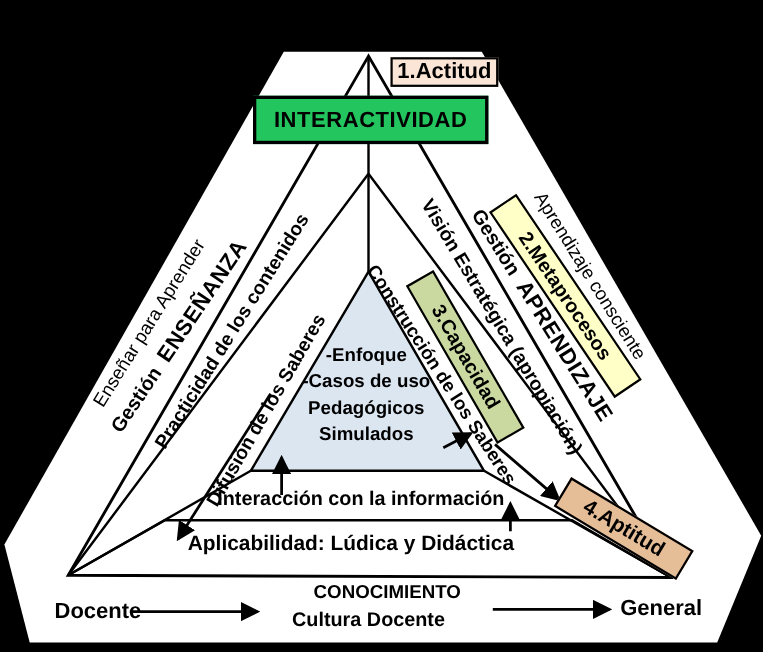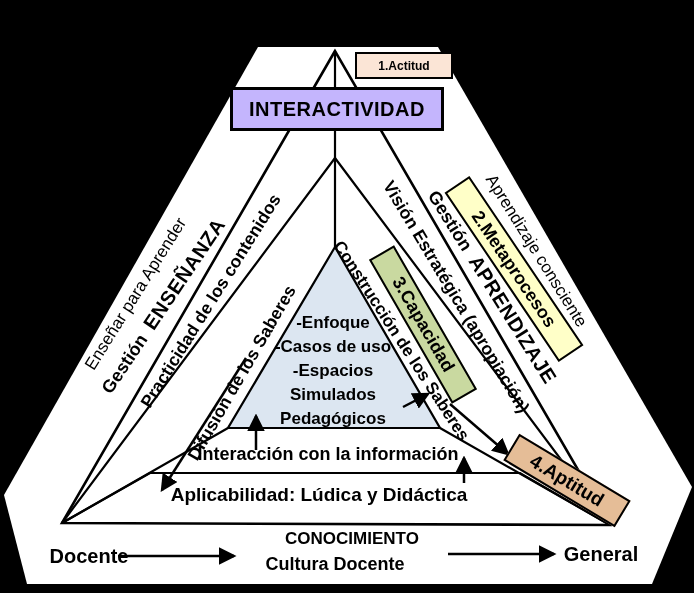--- a/index.html
+++ b/index.html
@@ -3,23 +3,23 @@
 <meta charset="utf-8">
 <style>
   html,body{margin:0;padding:0;background:#000;}
   .stage{position:relative;width:694px;height:593px;background:#000;overflow:hidden;
          font-family:"Liberation Sans",sans-serif;color:#000;}
   .stage svg{position:absolute;left:0;top:0;}
   .lbl{position:absolute;white-space:nowrap;transform:translate(-50%,-50%);}
   .b{font-weight:700;}
   .rbox{position:absolute;display:flex;align-items:center;justify-content:center;
         border:2px solid #000;box-sizing:border-box;white-space:nowrap;font-weight:700;}
-  .interactividad{left:230px;top:87px;width:214px;height:44px;background:#c4b5fd;
+  .interactividad{left:230px;top:87px;width:214px;height:44px;background:#22c55e;
         border:3px solid #000;font-size:20px;letter-spacing:.5px;}
-  .actitud{left:355px;top:52px;width:98px;height:27px;background:#fbe5d6;font-size:12px;}
+  .actitud{left:355px;top:52px;width:98px;height:27px;background:#fbe5d6;font-size:20px;}
   .metaprocesos{left:412px;top:254px;width:204px;height:30px;background:#ffffc8;
         transform:rotate(56deg);font-size:18px;}
   .capacidad{left:340px;top:310px;width:166px;height:29px;background:#c9d9a0;
         transform:rotate(60deg);font-size:18px;}
   .aptitud{left:502px;top:465px;width:130px;height:31px;background:#e5bd97;
         transform:rotate(31deg);font-size:19px;}
   .tri-list{position:absolute;left:333px;top:311px;transform:translateX(-50%);
         text-align:center;font-weight:700;font-size:17px;line-height:24px;}
   .big{font-size:20px;letter-spacing:.5px;}
 </style>
@@ -74,23 +74,22 @@
   <div class="lbl" style="left:536px;top:251px;transform:translate(-50%,-50%) rotate(58deg);font-size:17px;">Aprendizaje consciente</div>
   <div class="lbl b" style="left:492px;top:287px;transform:translate(-50%,-50%) rotate(58deg);font-size:18px;">
     <span>Gestión</span>&nbsp;&nbsp;<span class="big">APRENDIZAJE</span>
   </div>
   <div class="lbl b" style="left:456px;top:297px;transform:translate(-50%,-50%) rotate(59deg);font-size:17.5px;">Visión Estratégica (apropiación)</div>
   <div class="lbl b" style="left:401px;top:341px;transform:translate(-50%,-50%) rotate(57deg);font-size:17px;">Construcción de los Saberes</div>
 
   <div class="tri-list">
     <div>-Enfoque</div>
     <div>-Casos de uso</div>
-    <div>-Espacios</div>
+    <div>Pedagógicos</div>
     <div>Simulados</div>
-    <div>Pedagógicos</div>
   </div>
 
   <div class="lbl b" style="left:328px;top:454px;font-size:18px;">Interacción con la información</div>
   <div class="lbl b" style="left:319px;top:495px;font-size:19px;">Aplicabilidad: Lúdica y Didáctica</div>
   <div class="lbl b" style="left:352px;top:539px;font-size:17px;">CONOCIMIENTO</div>
   <div class="lbl b" style="left:335px;top:564px;font-size:18px;">Cultura Docente</div>
   <div class="lbl b" style="left:73px;top:556px;font-size:20px;padding-left:32px;">Docente</div>
   <div class="lbl b" style="left:601px;top:554px;font-size:20px;">General</div>
 
 </div>

